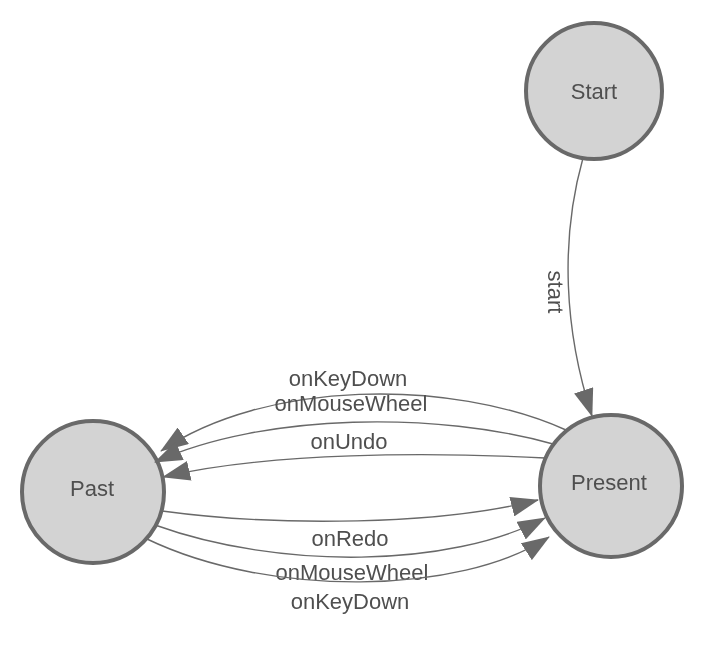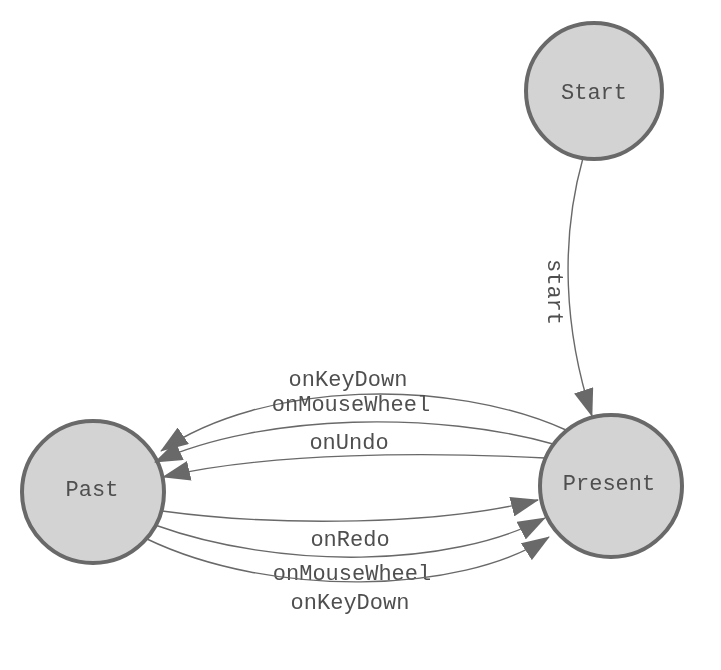--- a/index.html
+++ b/index.html
@@ -5,21 +5,21 @@
   html, body {
     margin: 0;
     padding: 0;
     background: var(--background, #ffffff);
   }
   .canvas {
     position: relative;
     width: 721px;
     height: 670px;
     background: var(--background, #ffffff);
-    font-family: Liberation Mono, monospace;
+    font-family: Liberation Sans, sans-serif;
   }
   svg { display: block; }
   .node-circle {
     fill: var(--node-fill, #d3d3d3);
     stroke: var(--node-border, #696969);
     stroke-width: 4;
   }
   .edge-path {
     fill: none;
     stroke: var(--edge-line, #696969);

